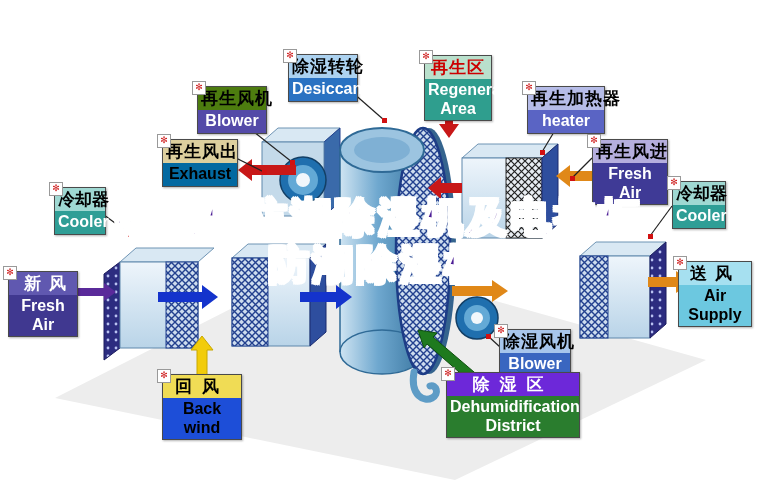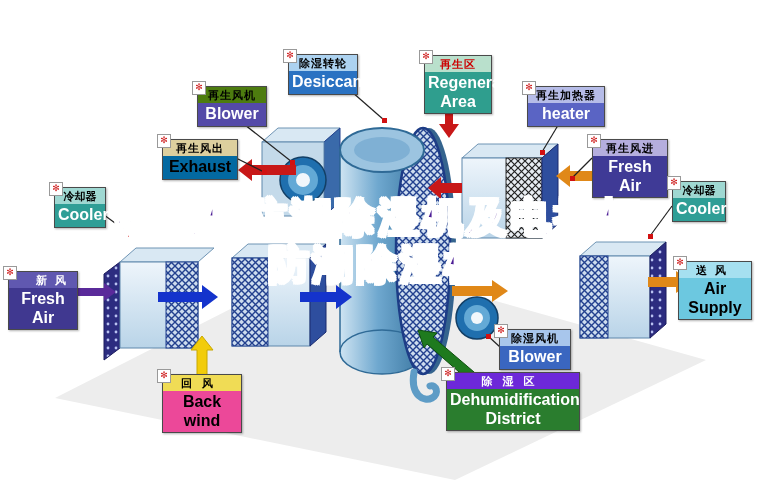--- a/index.html
+++ b/index.html
@@ -7,21 +7,21 @@
     position:relative;width:757px;height:488px;background:#ffffff;overflow:hidden;
     font-family:"Liberation Sans",sans-serif;
   }
   .stage svg{position:absolute;left:0;top:0;z-index:1;}
 
   
   .label{
     position:absolute;border:1px solid #4a4a4a;text-align:center;z-index:3;
     box-shadow:1px 1px 2px rgba(0,0,0,.3);
   }
-  .label .zh{font-size:11px;font-weight:bold;padding:2px 3px 1px;letter-spacing:1px;white-space:nowrap;line-height:1.2;}
+  .label .zh{font-size:17px;font-weight:bold;padding:2px 3px 1px;letter-spacing:1px;white-space:nowrap;line-height:1.2;}
   .label .en{font-size:16px;font-weight:bold;padding:2px 3px;line-height:1.15;}
   .marker{
     position:absolute;left:-6px;top:-6px;width:12px;height:12px;background:#fff;
     border:1px solid #999;color:#cc1111;font-size:9px;line-height:11px;text-align:center;z-index:4;
   }
 
   .lb-regen-blower{left:197px;top:86px;width:68px;}
   .lb-regen-blower .zh{background:#4d7c0f;color:#000;}
   .lb-regen-blower .en{background:#544aa8;color:#fff;}
 
@@ -56,21 +56,21 @@
   .lb-fresh-air{left:8px;top:271px;width:68px;}
   .lb-fresh-air .zh{background:#6058b0;color:#fff;letter-spacing:8px;text-align:right;}
   .lb-fresh-air .en{background:#403890;color:#fff;}
 
   .lb-air-supply{left:678px;top:261px;width:72px;}
   .lb-air-supply .zh{background:#a6e0f0;color:#000;letter-spacing:8px;}
   .lb-air-supply .en{background:#6cc8e0;color:#000;}
 
   .lb-back-wind{left:162px;top:374px;width:78px;}
   .lb-back-wind .zh{background:#f0dc55;color:#000;letter-spacing:10px;}
-  .lb-back-wind .en{background:#ec4899;color:#000;}
+  .lb-back-wind .en{background:#1d4ed8;color:#000;}
 
   .lb-dehumid-blower{left:499px;top:329px;width:70px;}
   .lb-dehumid-blower .zh{background:#a8c6ec;color:#000;}
   .lb-dehumid-blower .en{background:#3a66c0;color:#fff;}
 
   .lb-dehumid-district{left:446px;top:372px;width:132px;}
   .lb-dehumid-district .zh{background:#6d28d9;color:#fff;letter-spacing:10px;}
   .lb-dehumid-district .en{background:#2a7d2e;color:#fff;}
 
   

